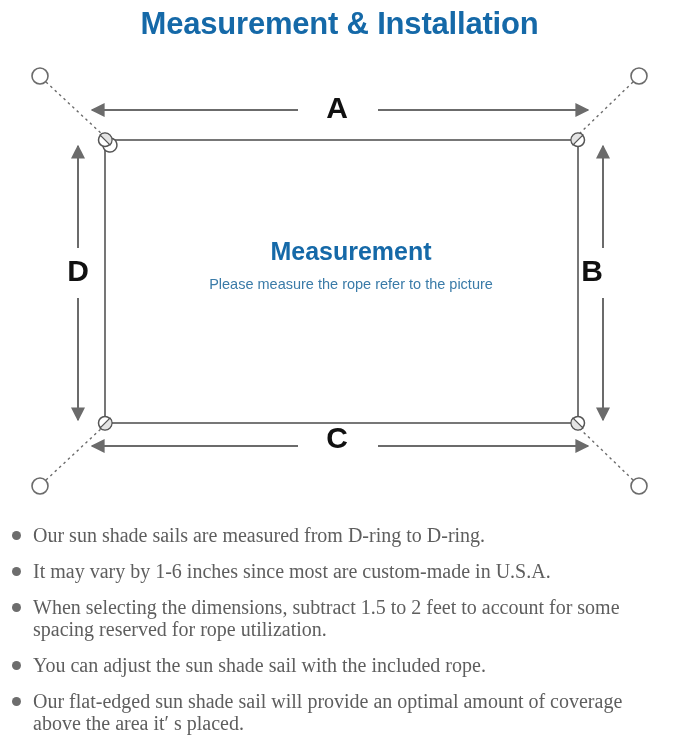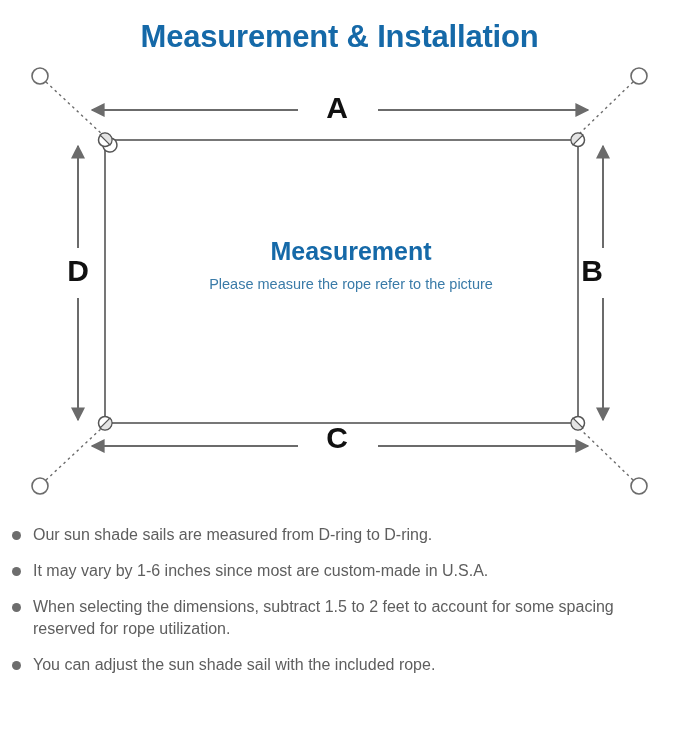--- a/index.html
+++ b/index.html
@@ -20,21 +20,21 @@
     position: absolute;
     left: 0;
     top: 0;
     width: 679px;
     text-align: center;
     font-size: 31px;
     font-weight: bold;
     color: #1569a8;
     letter-spacing: -0.2px;
     line-height: 40px;
-    padding-top: 17px;
+    padding-top: 4px;
     white-space: nowrap;
   }
 
   
   #diagram {
     position: absolute;
     left: 0;
     top: 48px;
     width: 679px;
     height: 470px;
@@ -98,24 +98,24 @@
     flex: 0 0 auto;
     width: 9px;
     height: 9px;
     border-radius: 50%;
     background: #6d6d6d;
     margin-top: 7px;
     margin-right: 12px;
   }
   .note-text {
     flex: 1 1 auto;
-    font-size: 16px;
+    font-size: 20px;
     line-height: 22px;
     color: #5e5e5e;
-    font-family: Liberation Sans, sans-serif;
+    font-family: Liberation Serif, serif;
   }
 </style>
 </head>
 <body>
 
 <div id="page-title">Measurement &amp; Installation</div>
 
 <div id="diagram">
 
   <svg width="679" height="470" viewBox="0 0 679 470">
@@ -196,14 +196,18 @@
   <div class="note-row">
     <span class="note-bullet"></span>
     <span class="note-text">When selecting the dimensions, subtract 1.5 to 2 feet to account for some spacing reserved for rope utilization.</span>
   </div>
 
   <div class="note-row">
     <span class="note-bullet"></span>
     <span class="note-text">You can adjust the sun shade sail with the included rope.</span>
   </div>
 
+  <div class="note-row">
+    <span class="note-bullet"></span>
+    <span class="note-text">Our flat-edged sun shade sail will provide an optimal amount of coverage above the area it′ s placed.</span>
+  </div>
 
 </div>
 
 </body></html>

